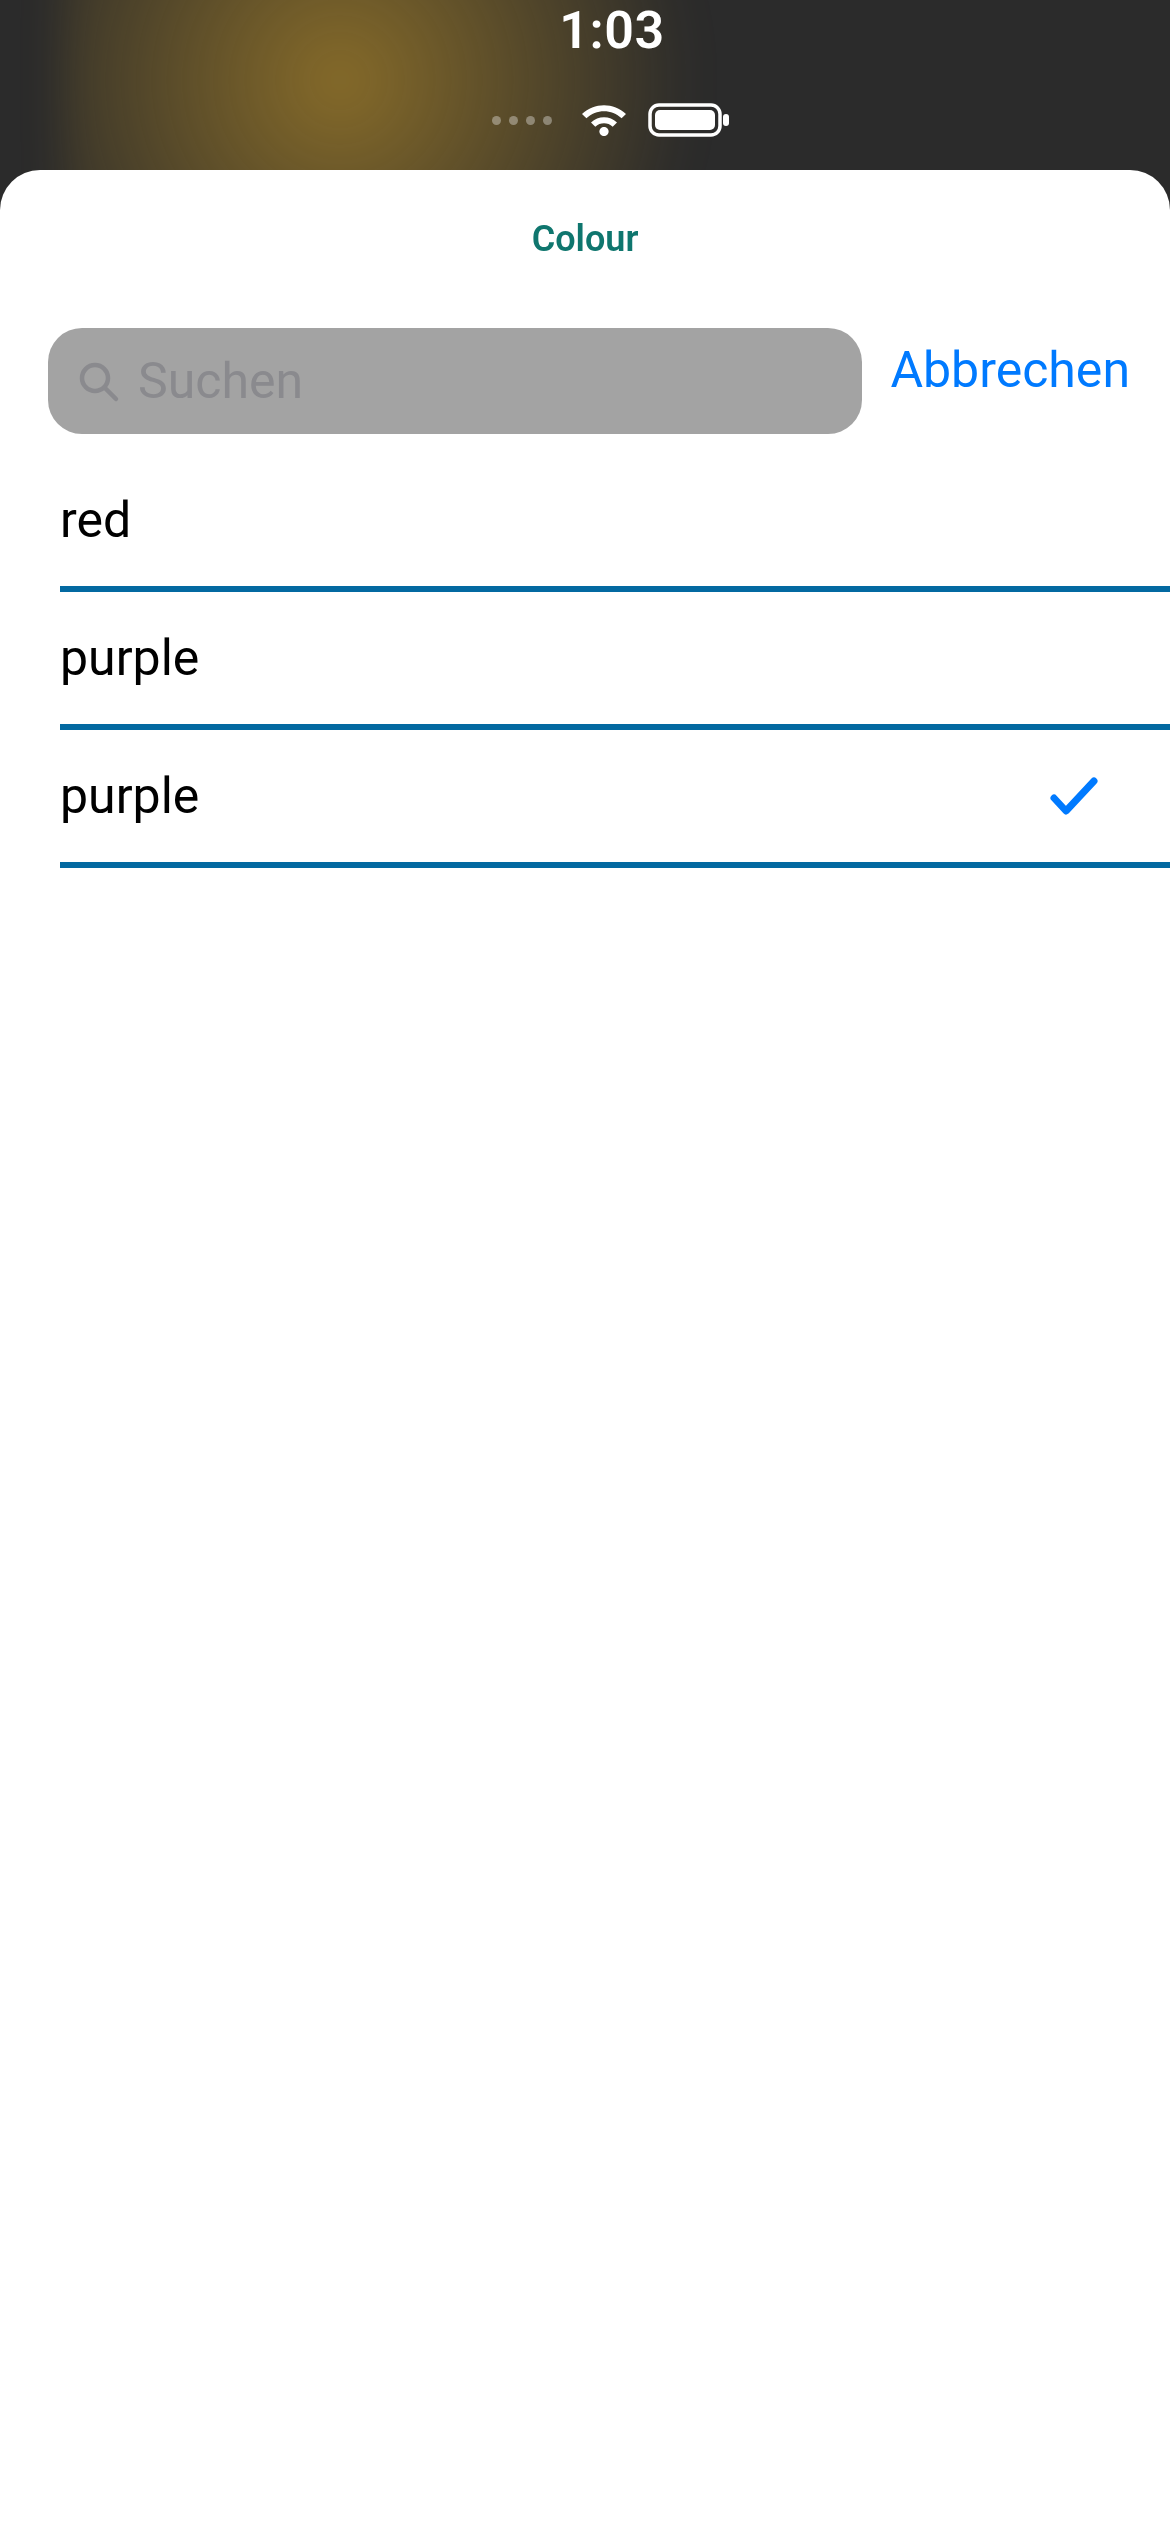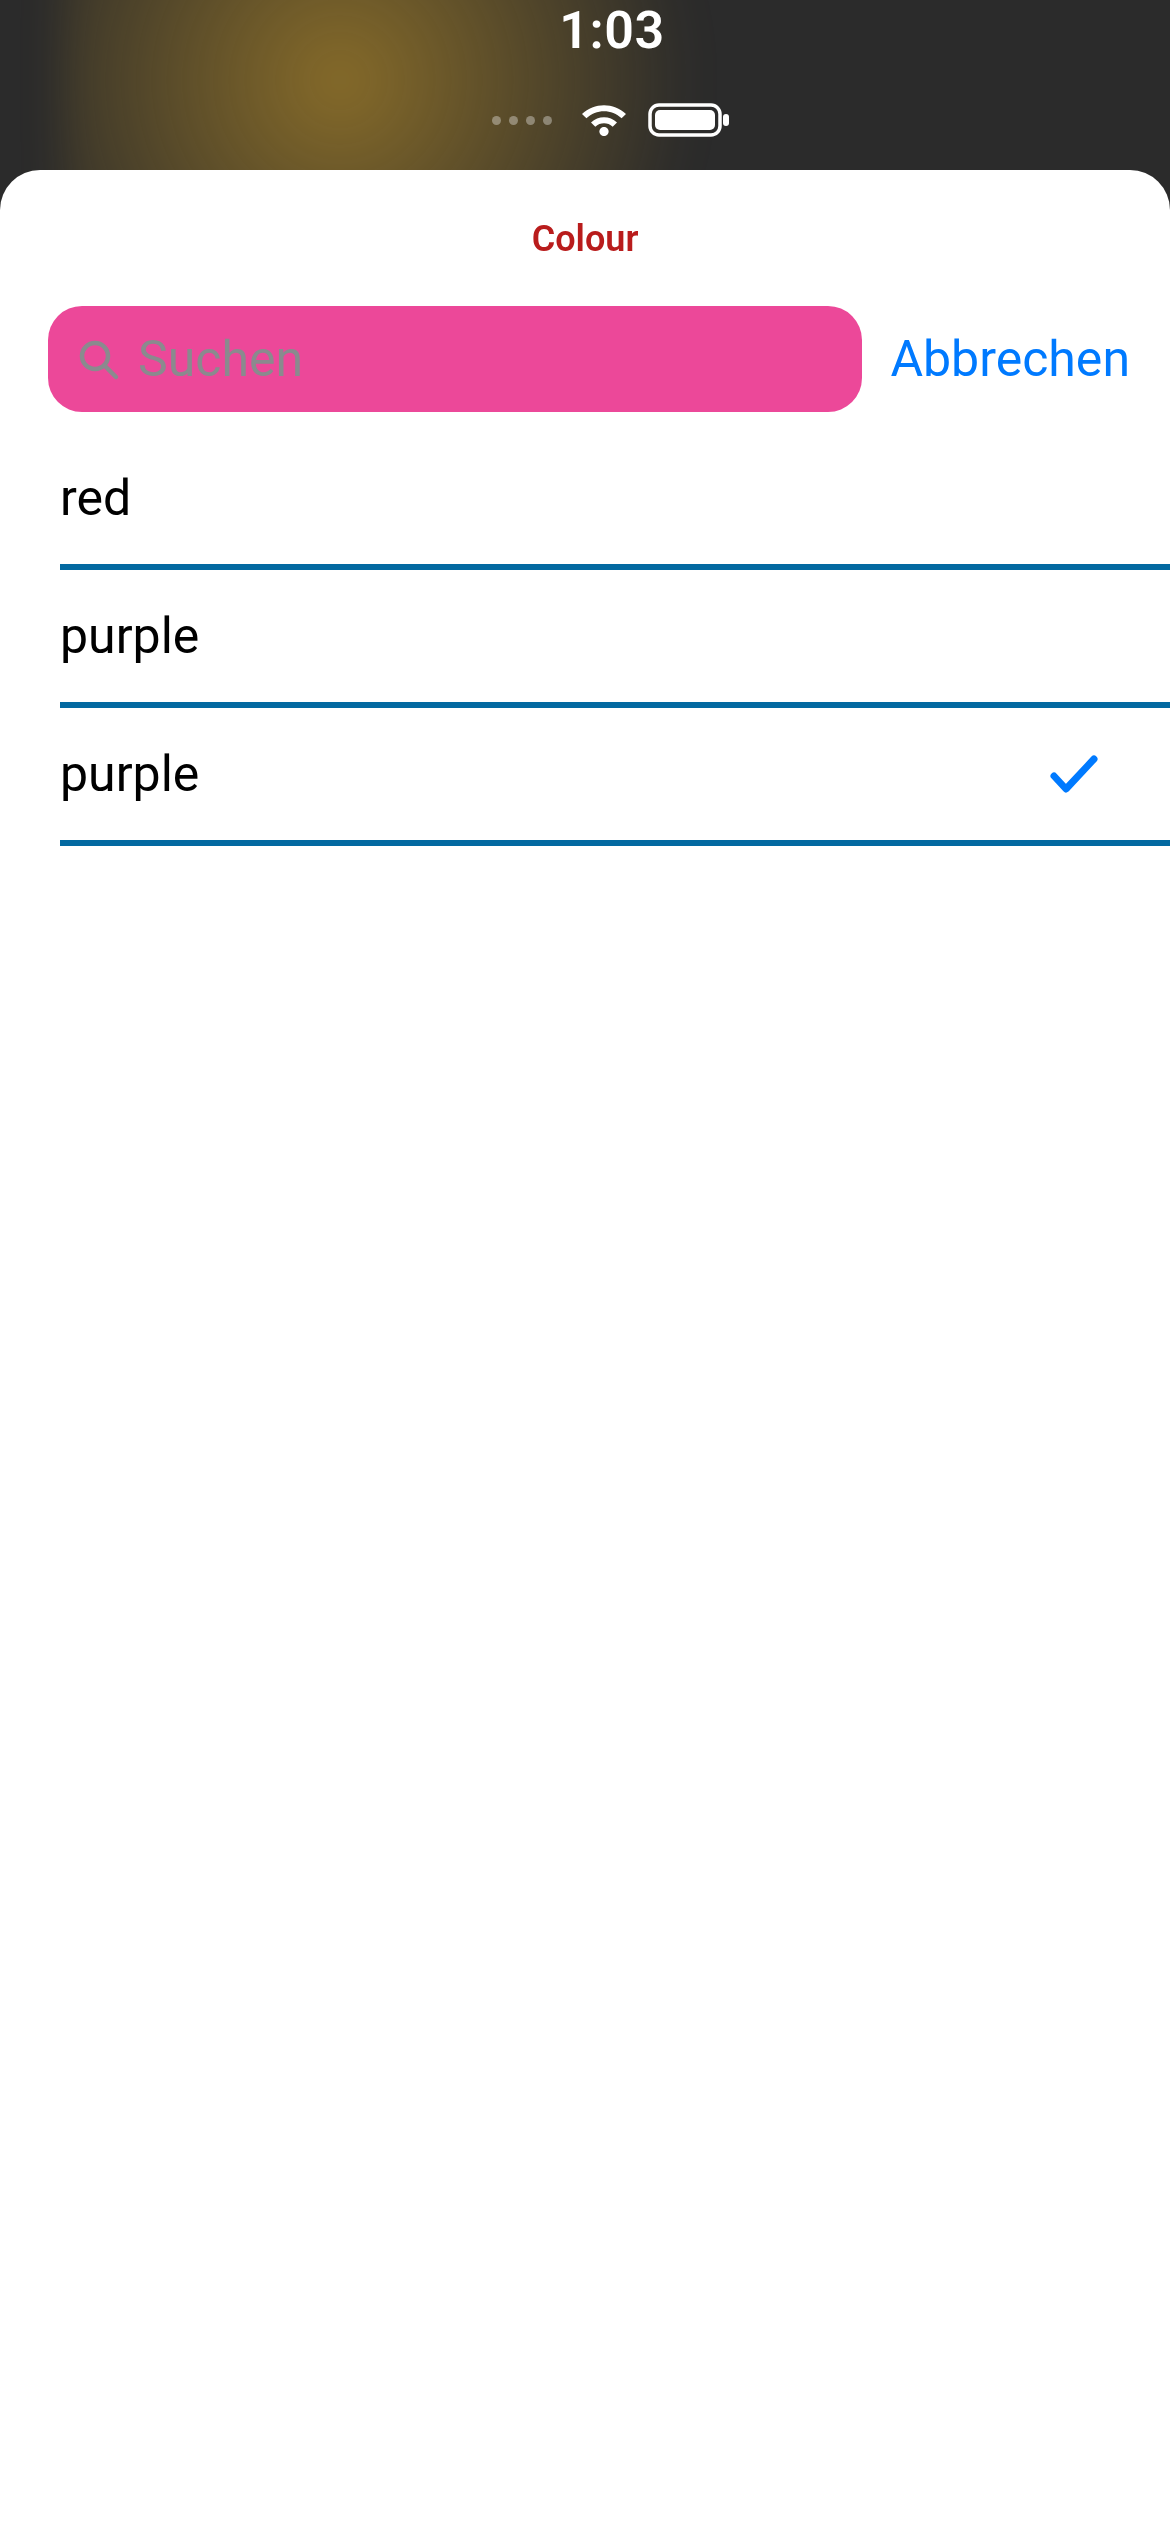--- a/index.html
+++ b/index.html
@@ -85,39 +85,40 @@
       overflow: hidden;
     }
     .sheet-header {
       text-align: center;
       padding-top: 48px;
       padding-bottom: 30px;
     }
     .sheet-title {
       font-size: 36px;
       font-weight: 600;
-      color: #b91c1c;
+      color: #0f766e;
     }
 
     
     .search-row {
       display: flex;
       align-items: center;
       padding: 16px 40px 20px 48px;
       gap: 28px;
     }
     .search-field {
       flex: 1;
-      background: #ec4899;
+      background: #a3a3a3;
       border-radius: 34px;
       height: 106px;
       display: flex;
       align-items: center;
       padding: 0 28px;
       gap: 18px;
+      margin-top: 22px;
     }
     .search-icon svg {
       display: block;
     }
     .search-input {
       flex: 1;
       border: none;
       outline: none;
       background: transparent;
       font-size: 50px;

